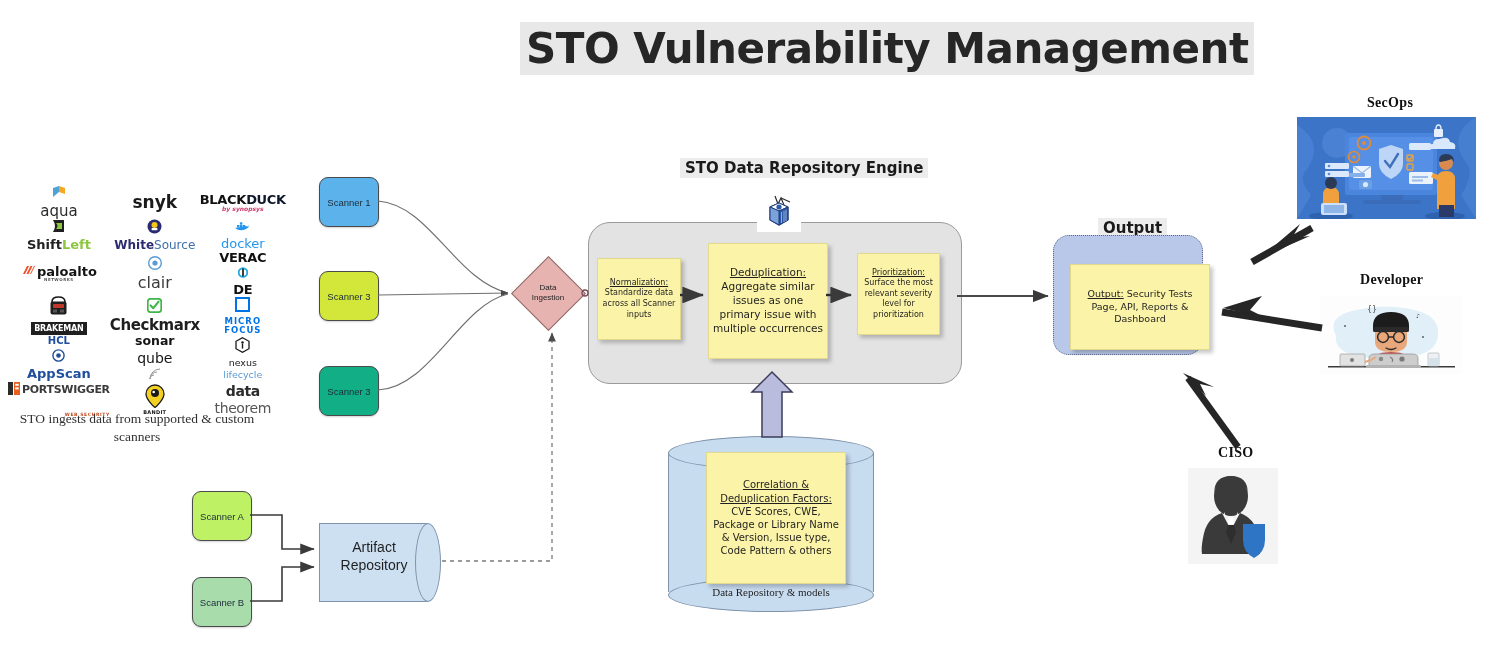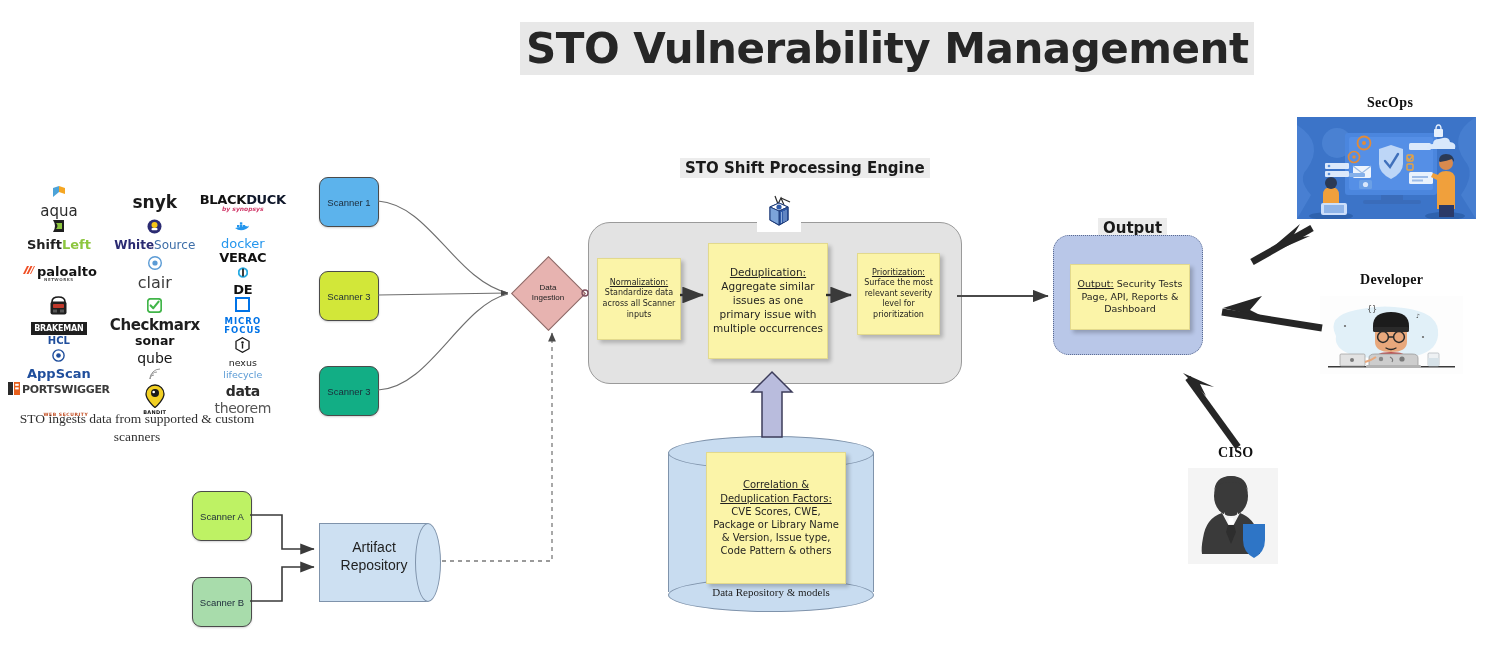--- a/index.html
+++ b/index.html
@@ -97,21 +97,21 @@
     box-shadow:2.5px 3px 4px rgba(0,0,0,.22);
     display:flex;flex-direction:column;align-items:center;justify-content:center;
     text-align:center;color:#1f1f1f;
     font-family:"DejaVu Sans", sans-serif;
     line-height:1.32;
   }
   .sticky .hd{text-decoration:underline;}
   #note-normalization{left:597px;top:258px;width:78px;height:76px;font-size:8px;padding:2px;}
   #note-dedup{left:708px;top:243px;width:112px;height:108px;font-size:10.5px;padding:3px;}
   #note-prioritization{left:857px;top:253px;width:77px;height:76px;font-size:8px;padding:2px;}
-  #note-output{left:1070px;top:264px;width:112px;height:58px;font-size:9.5px;padding:3px;}
+  #note-output{left:1070px;top:264px;width:112px;height:58px;font-size:9.5px;padding:13px;}
   #note-factors{left:706px;top:452px;width:130px;height:122px;font-size:10px;padding:4px;}
 
   
   #cube-icon{left:757px;top:192px;width:44px;height:40px;background:#fff;}
 
   
   #output-box{
     left:1053px;top:235px;width:148px;height:118px;
     background:#b9c7e8;border:1.4px dotted #5a6a90;border-radius:16px;
   }
@@ -309,21 +309,21 @@
         <svg width="15" height="16" viewBox="0 0 15 16">
             <path d="M7.5 .7 L14 4.3 L14 11.7 L7.5 15.3 L1 11.7 L1 4.3 Z" fill="none" stroke="#1a1a1a" stroke-width="1.3"></path>
             <circle cx="7.5" cy="5.5" r="1.3" fill="#1a1a1a"></circle>
             <rect x="6.8" y="7" width="1.4" height="4.6" fill="#1a1a1a"></rect>
           </svg>
       </span>
       <span style="font-size:9.5px;color:#1a1a1a;font-weight:normal">nexus </span>
       <span style="font-size:9.5px;color:#5b9bd5;font-weight:normal">lifecycle</span>
     </div>
 
-    <div class="logo" style="flex-direction:column;gap:16px;align-items:center">
+    <div class="logo" style="flex-direction:column;gap:16px;align-items:flex-end">
       <span style="display:flex;align-items:center;gap:2px">
         <span class="mark">
           <svg width="12" height="13" viewBox="0 0 12 13">
               <rect x="0" y="0" width="5" height="13" fill="#2b2b2b"></rect>
               <rect x="6" y="0" width="6" height="13" fill="#e8601c"></rect>
               <rect x="7.2" y="1.8" width="3.5" height="2" fill="#fff"></rect>
               <rect x="7.2" y="5.4" width="3.5" height="2" fill="#fff"></rect>
             </svg>
         </span>
         <span style="font-size:11px;font-weight:bold;color:#3a3a3a;letter-spacing:-.3px">PORTSWIGGER</span>
@@ -368,21 +368,21 @@
   </div>
 
   <div class="abs" id="ingest-diamond">
     <div class="dia"></div>
     <div class="txt">
       <span>Data</span>
       <span>Ingestion</span>
     </div>
   </div>
 
-  <div class="abs section-label" style="left:680px;top:158px">STO Shift Processing Engine</div>
+  <div class="abs section-label" style="left:680px;top:158px">STO Data Repository Engine</div>
   <div class="abs" id="engine-box"></div>
 
   <div class="abs" id="cube-icon">
     <svg width="44" height="40" viewBox="0 0 44 40">
       <path d="M18 4 L21 12 L24 6 L27 13" fill="none" stroke="#2b2b2b" stroke-width="1.2"></path>
       <path d="M24 6 L33 10" fill="none" stroke="#2b2b2b" stroke-width="1.2"></path>
       <path d="M13 15 L22 11 L31 15 L31 28 L22 33 L13 28 Z" fill="#f5f5f5" stroke="#1f3d7a" stroke-width="1.1"></path>
       <path d="M22 11 L31 15 L22 19 L13 15 Z" fill="#ffffff" stroke="#1f3d7a" stroke-width="1"></path>
       <path d="M22 19 L31 15 L31 28 L22 33 Z" fill="#2f5aa8" stroke="#1f3d7a" stroke-width="1"></path>
       <path d="M13 15 L22 19 L22 33 L13 28 Z" fill="#7ba3d9" stroke="#1f3d7a" stroke-width="1"></path>

